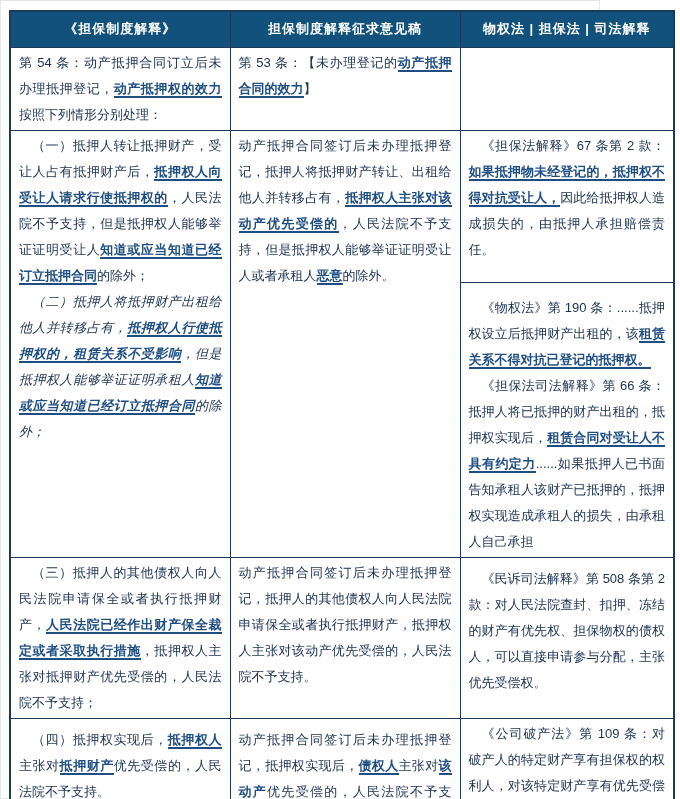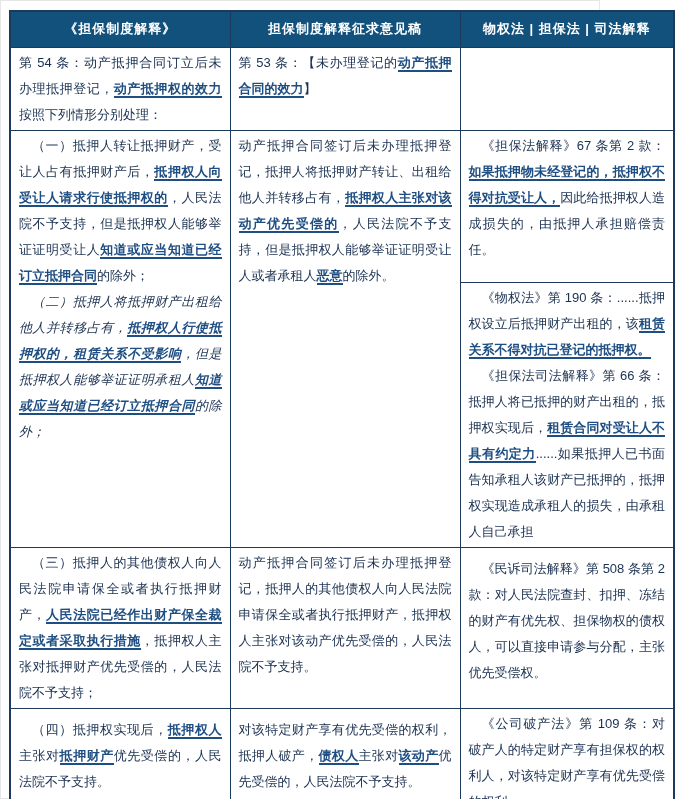--- a/index.html
+++ b/index.html
@@ -93,42 +93,42 @@
             <p class="indent gap"><span>（二）抵押人将抵押财产出租给他人并转移占有，</span><span class="em">抵押权人行使抵押权的，租赁关系不受影响</span><span>，但是抵押权人能够举证证明承租人</span><span class="em">知道或应当知道已经订立抵押合同</span><span>的除外；</span></p>
           </td>
         <td rowspan="2" class="v-bot">
             <p><span>动产抵押合同签订后未办理抵押登记，抵押人将抵押财产转让、出租给他人并转移占有，</span><span class="em">抵押权人主张对该动产优先受偿的</span><span>，人民法院不予支持，但是抵押权人能够举证证明受让人或者承租人</span><span class="em">恶意</span><span>的除外。</span></p>
           </td>
         <td class="h-r2 v-mid">
             <p class="indent"><span>《担保法解释》67 条第 2 款：</span><span class="em">如果抵押物未经登记的，抵押权不得对抗受让人，</span><span>因此给抵押权人造成损失的，由抵押人承担赔偿责任。</span></p>
           </td>
       </tr>
       <tr>
-        <td class="h-r3" style="padding-top:2px;">
+        <td class="h-r3" style="padding-top:12px;">
             <p class="indent"><span>《物权法》第 190 条：......抵押权设立后抵押财产出租的，该</span><span class="em">租赁关系不得对抗已登记的抵押权。</span></p>
             <p class="indent"><span>《担保法司法解释》第 66 条：抵押人将已抵押的财产出租的，抵押权实现后，</span><span class="em">租赁合同对受让人不具有约定力</span><span>......如果抵押人已书面告知承租人该财产已抵押的，抵押权实现造成承租人的损失，由承租人自己承担</span></p>
           </td>
       </tr>
       <tr>
         <td class="h-r4">
             <p class="indent"><span>（三）抵押人的其他债权人向人民法院申请保全或者执行抵押财产，</span><span class="em">人民法院已经作出财产保全裁定或者采取执行措施</span><span>，抵押权人主张对抵押财产优先受偿的，人民法院不予支持；</span></p>
           </td>
         <td class="h-r4">
             <p><span>动产抵押合同签订后未办理抵押登记，抵押人的其他债权人向人民法院申请保全或者执行抵押财产，抵押权人主张对该动产优先受偿的，人民法院不予支持。</span></p>
           </td>
         <td class="h-r4" style="padding-top:8px;">
             <p class="indent"><span>《民诉司法解释》第 508 条第 2 款：对人民法院查封、扣押、冻结的财产有优先权、担保物权的债权人，可以直接申请参与分配，主张优先受偿权。</span></p>
           </td>
       </tr>
       <tr>
         <td class="h-r5" style="padding-top:8px;">
             <p class="indent"><span>（四）抵押权实现后，</span><span class="em">抵押权人</span><span>主张对</span><span class="em">抵押财产</span><span>优先受偿的，人民法院不予支持。</span></p>
           </td>
         <td class="h-r5" style="padding-top:8px;">
-            <p><span>对该特定财产享有优先受偿的权利，抵押人破产，</span><span class="em">债权人</span><span>主张对</span><span class="em">该动产</span><span>优先受偿的，人民法院不予支持。</span></p>
+            <p><span>动产抵押合同签订后未办理抵押登记，抵押权实现后，</span><span class="em">债权人</span><span>主张对</span><span class="em">该动产</span><span>优先受偿的，人民法院不予支持。</span></p>
           </td>
         <td class="h-r5">
             <p class="indent"><span>《公司破产法》第 109 条：对破产人的特定财产享有担保权的权利人，对该特定财产享有优先受偿的权利。</span></p>
           </td>
       </tr>
     </tbody>
   </table>
 </div>
 
 </body></html>

